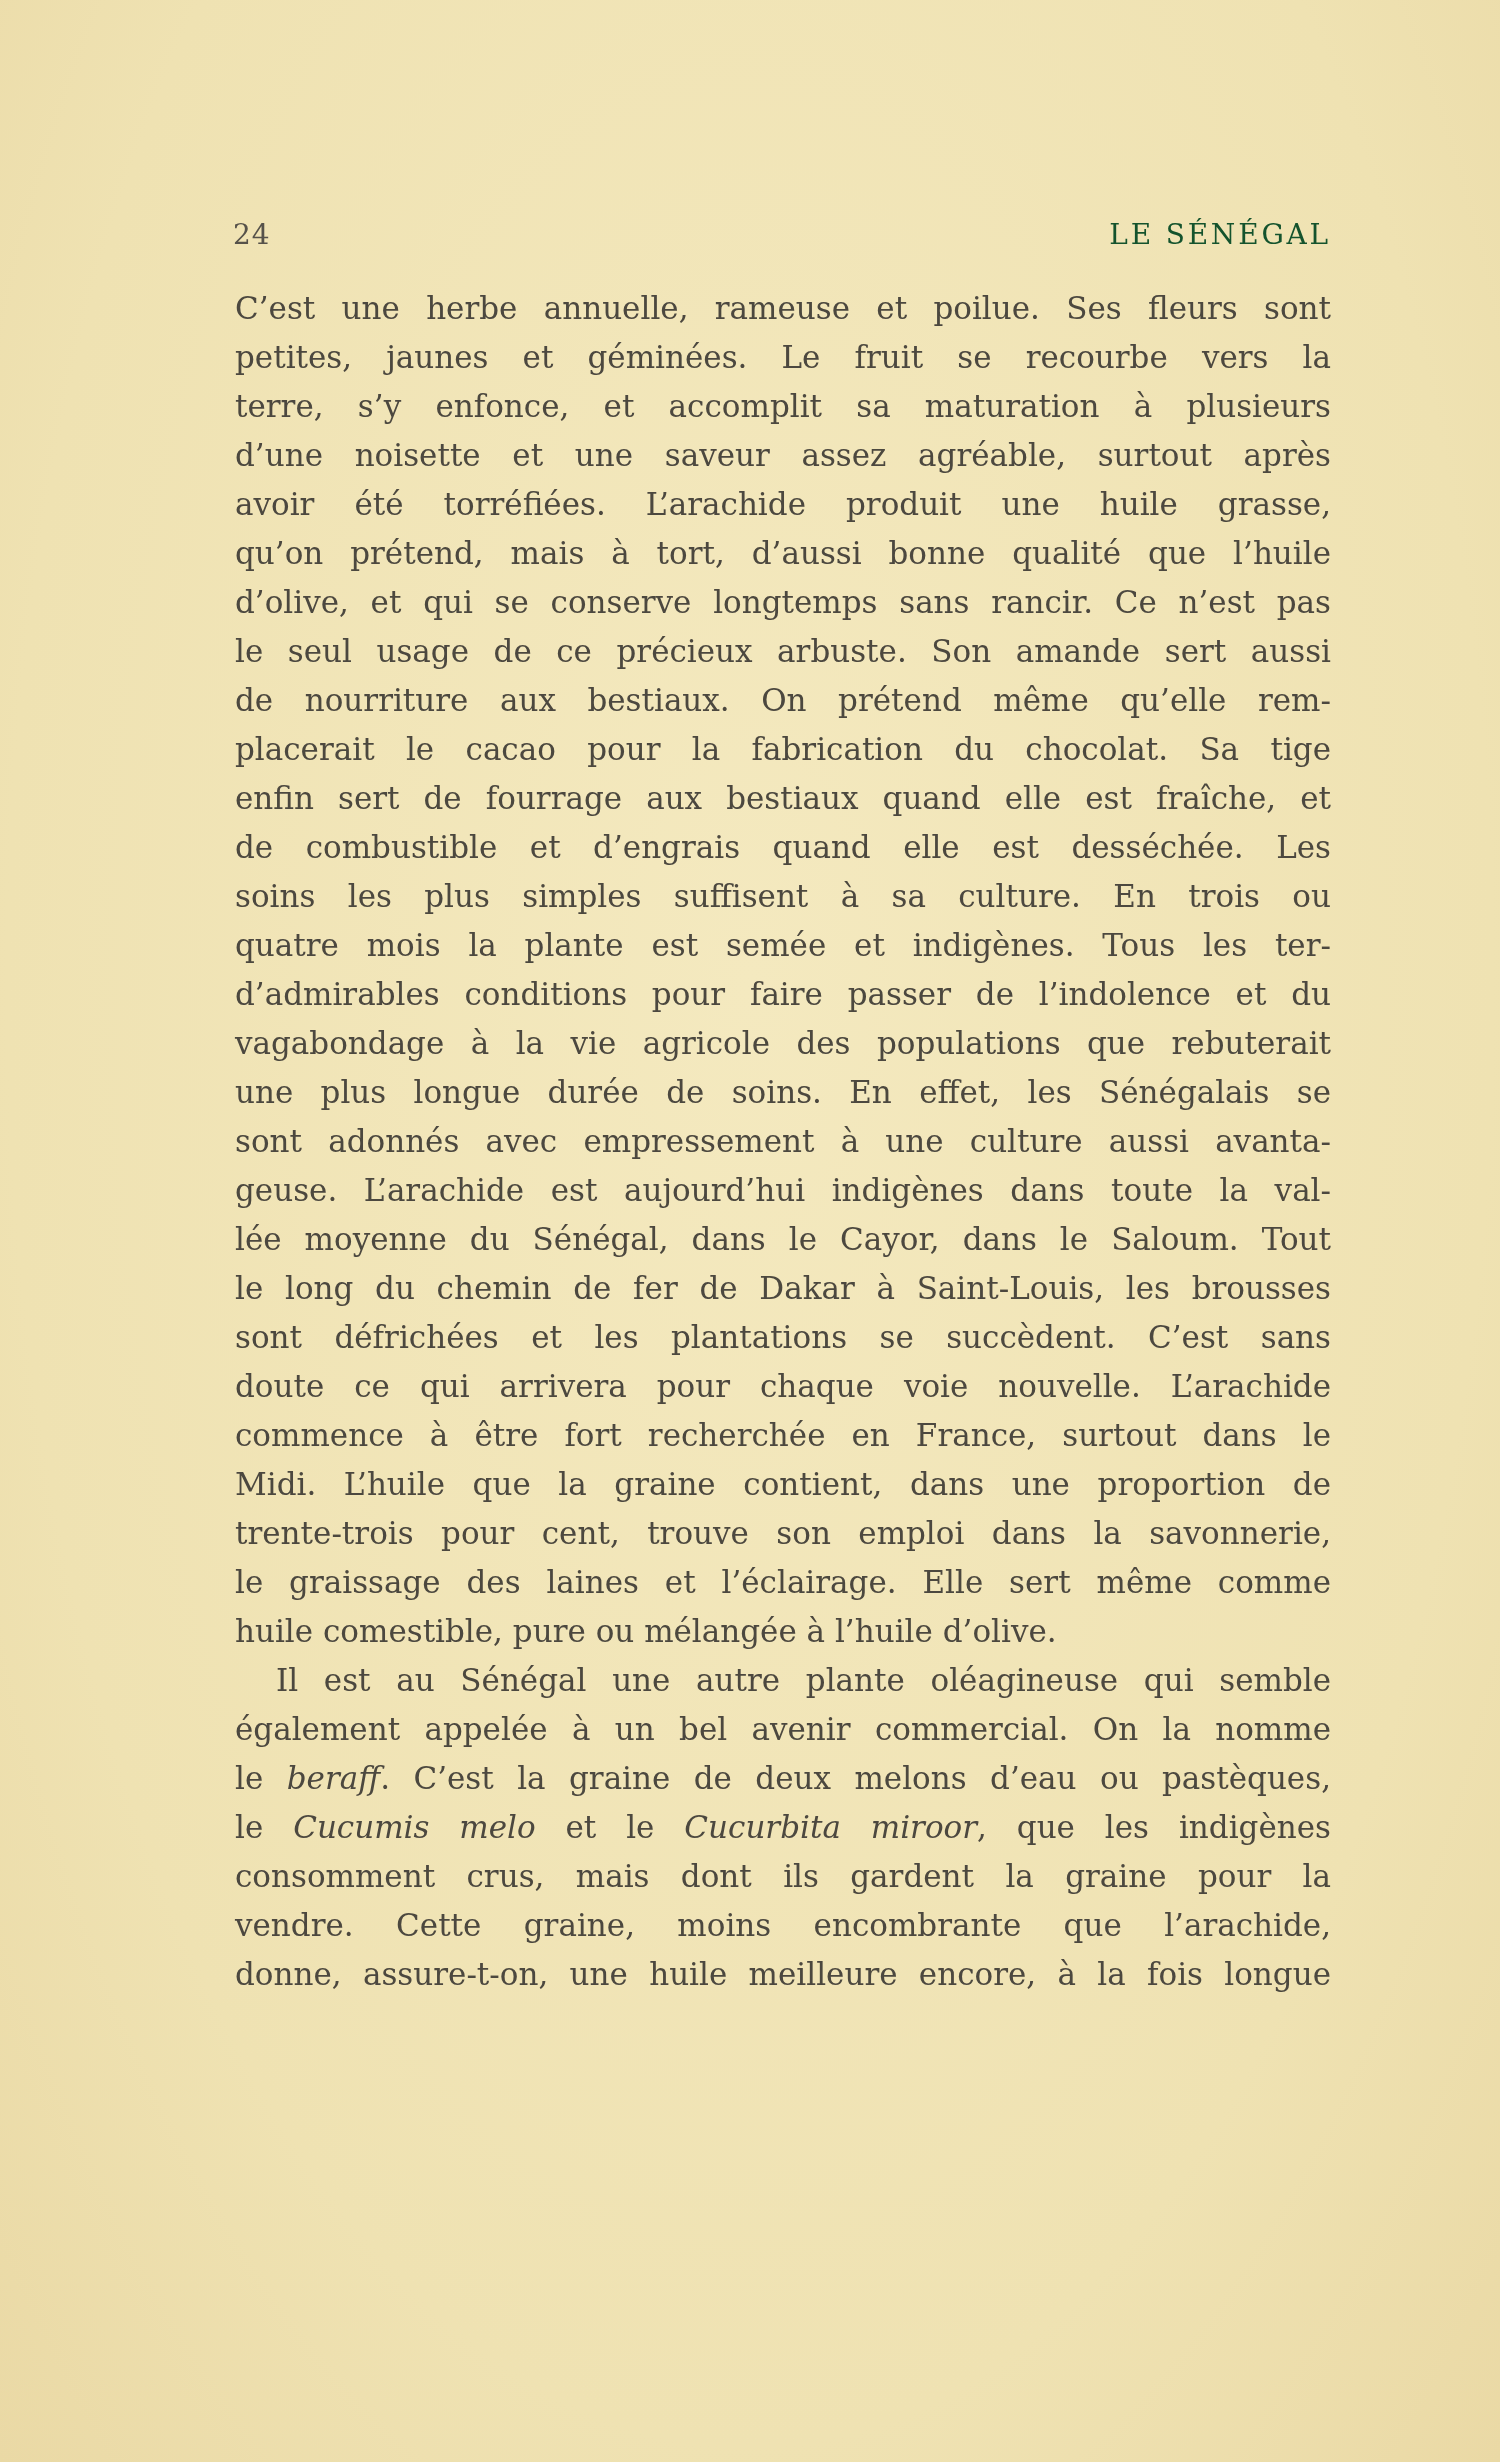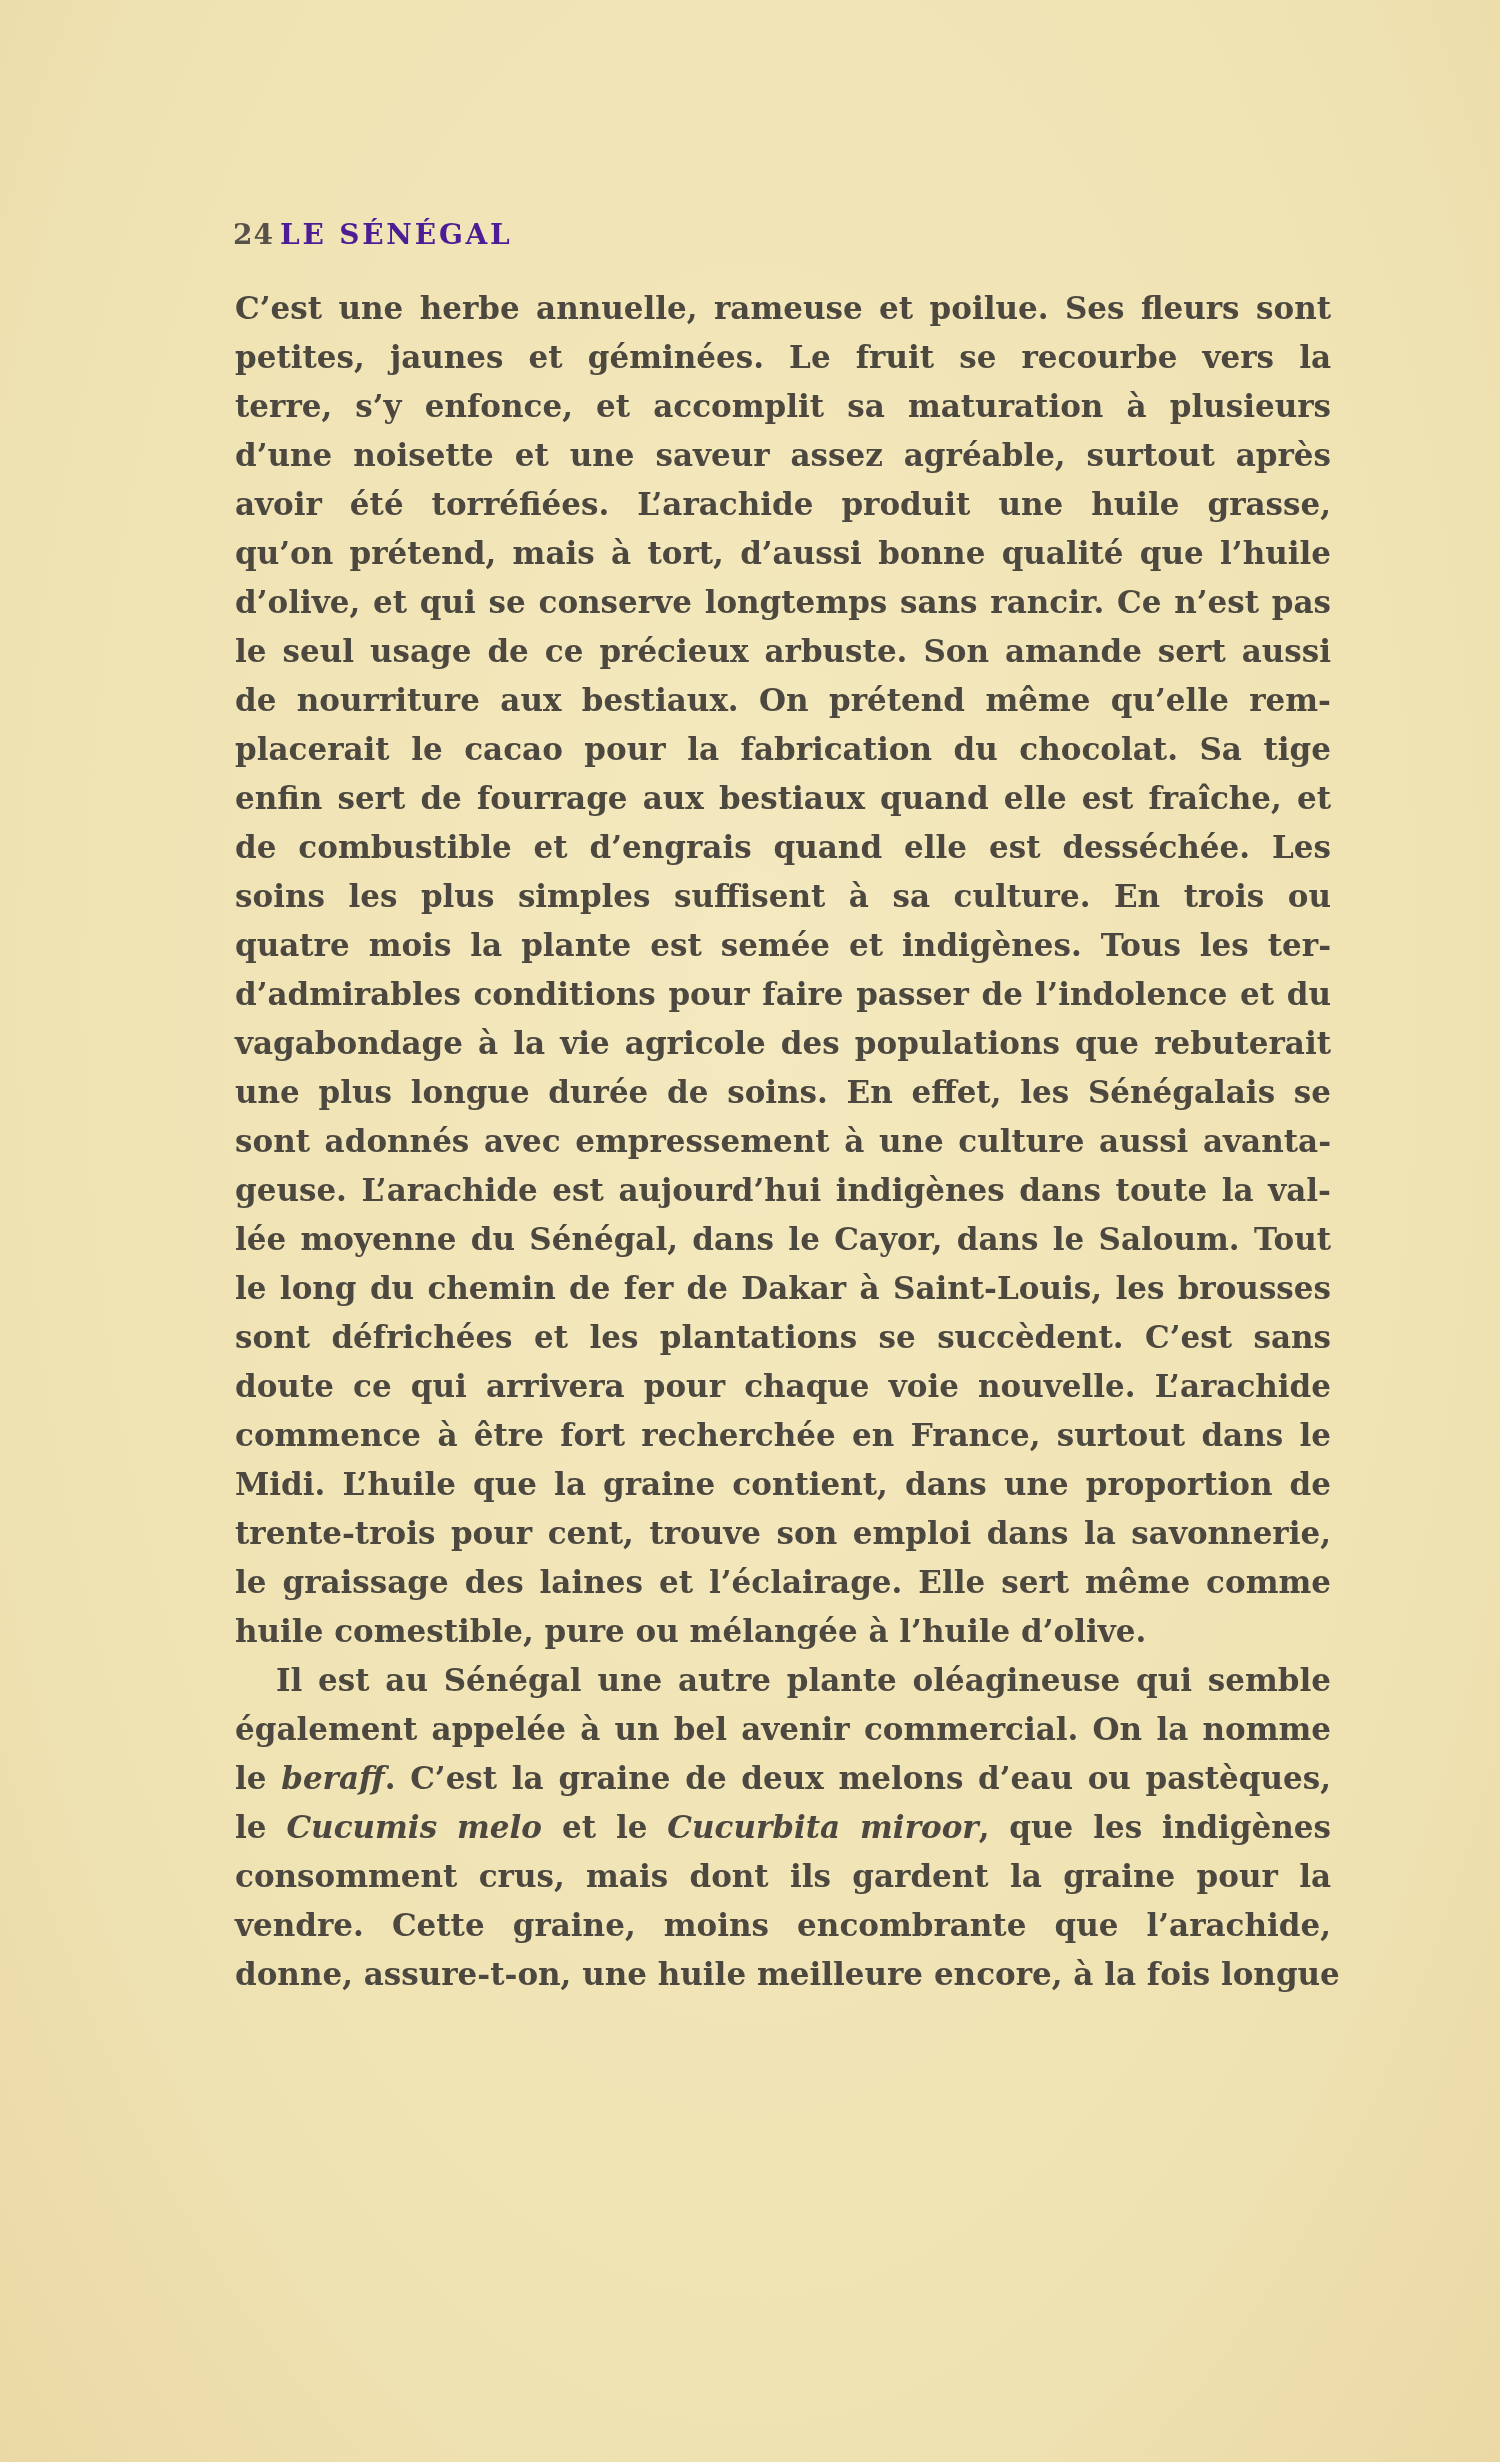--- a/index.html
+++ b/index.html
@@ -4,31 +4,31 @@
 <style>
   html, body { margin: 0; padding: 0; }
   body {
     width: 1500px; height: 2462px; overflow: hidden;
     background: #f1e5b7;
     background-image: radial-gradient(ellipse at 50% 40%, #f4e9bf 0%, #efe2b2 70%, #ead9a5 100%);
     position: relative;
     font-family: "DejaVu Serif", "Liberation Serif", serif;
     color: #4a463c;
   }
-  .page { position: absolute; left: 0; top: 0; width: 1500px; height: 2462px; font-weight: bold; }
+  .page { position: absolute; left: 0; top: 0; width: 1500px; height: 2462px; }
   .running-head {
     position: absolute; left: 233px; top: 216px; width: 1098px; height: 37px;
   }
   .page-number {
     position: absolute; left: 0; top: 0;
     font-size: 28px; line-height: 37px; letter-spacing: 0.9px; color: #56524a;
   }
   .running-title {
-    position: absolute; left: 0; right: 0; top: 0; text-align: left;
-    font-size: 28px; line-height: 37px; letter-spacing: 2.8px; color: #4c1d95;
+    position: absolute; left: 0; right: 0; top: 0; text-align: right;
+    font-size: 28px; line-height: 37px; letter-spacing: 2.8px; color: #14532d;
     padding-left: 47px;
   }
   .body-text {
     position: absolute; left: 235px; top: 284px; width: 1096px;
   }
   .line {
     display: block; height: 49px; line-height: 49px;
     font-size: 31px; white-space: nowrap;
     text-align: justify; text-align-last: justify;
     color: #4c483f;

